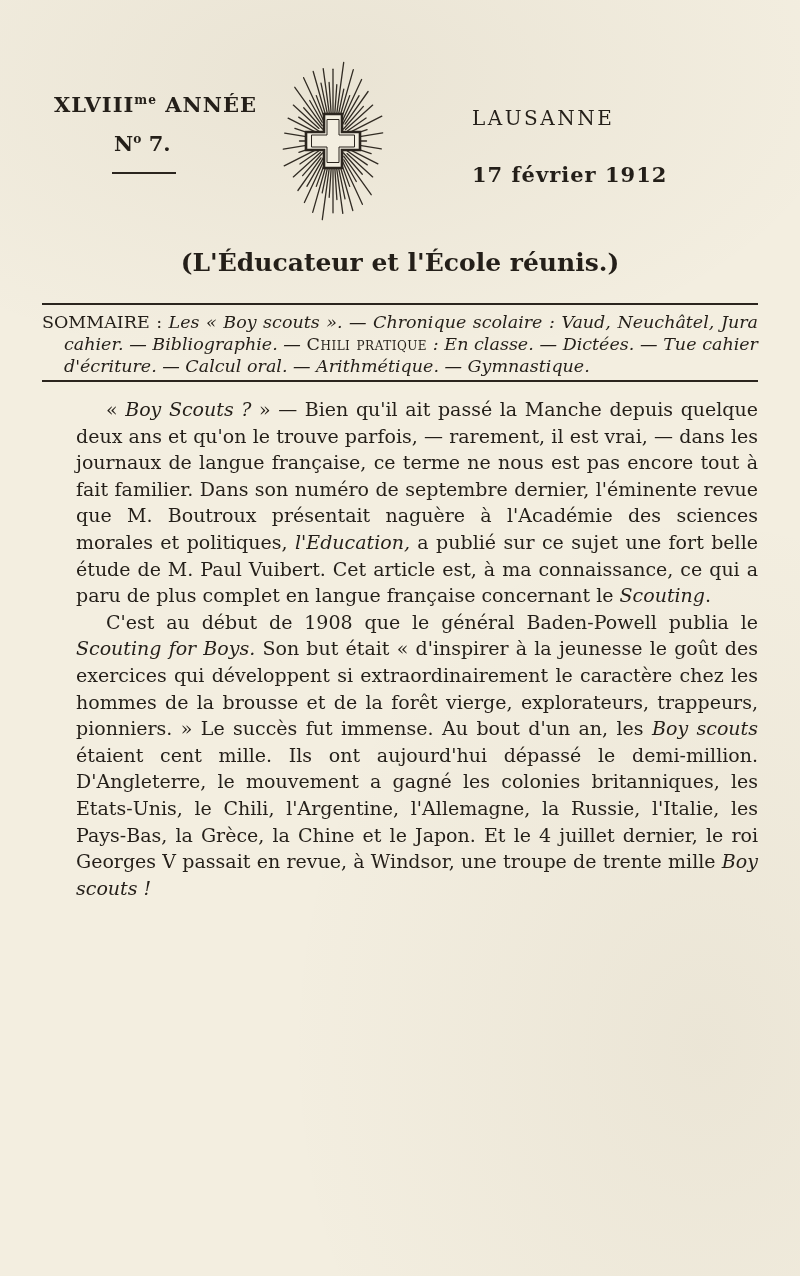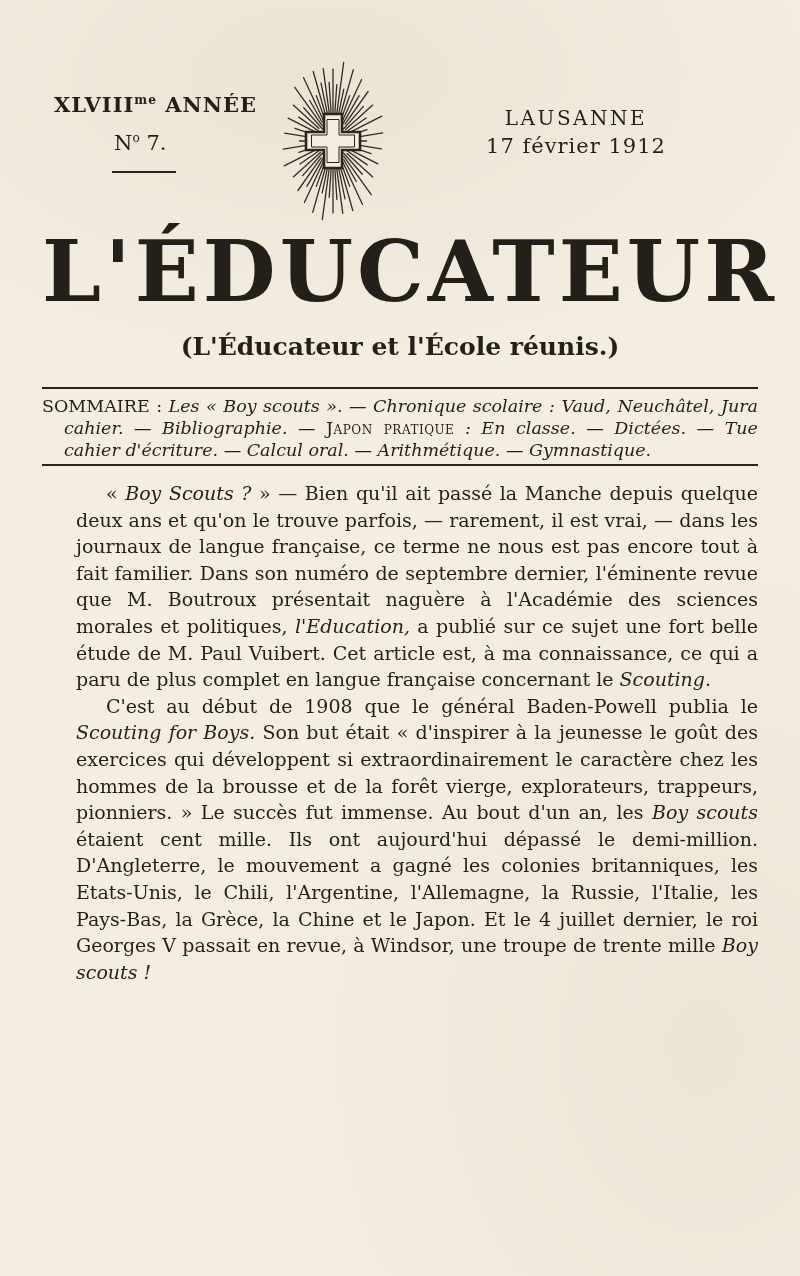--- a/index.html
+++ b/index.html
@@ -20,29 +20,29 @@
       #f3eee0;
     padding:230px 42px 0 42px;
   }
   sup, .sup { vertical-align:super; font-size:0.58em; line-height:0; }
   .i  { font-style:italic; }
   .sc { font-variant:small-caps; font-style:normal; letter-spacing:0.5px; }
 
   
   .mast-left  { position:absolute; top:92px; left:54px; }
   .annee  { font-size:21px; font-weight:bold; letter-spacing:1px; white-space:nowrap; }
-  .numero { font-size:21px; font-weight:normal; margin:14px 0 0 60px; }
+  .numero { font-size:21px; font-weight:bold; margin:14px 0 0 60px; }
   .short-rule { width:64px; height:2px; background:#2b251e; margin:16px 0 0 58px; }
 
   .emblem { position:absolute; top:56px; left:272px; width:122px; height:170px; }
   .emblem svg { display:block; width:100%; height:100%; }
 
-  .mast-right { position:absolute; top:106px; left:472px; width:208px; text-align:center; }
+  .mast-right { position:absolute; top:106px; left:472px; width:208px; text-align:left; }
   .city { font-size:20px; letter-spacing:2.5px; }
-  .date { font-size:21px; font-weight:normal; letter-spacing:1px; margin-top:4px; }
+  .date { font-size:21px; font-weight:bold; letter-spacing:1px; margin-top:32px; }
 
   
   .title {
     text-align:center;
     font-size:84px; font-weight:bold;
     letter-spacing:4px; line-height:1.0;
     white-space:nowrap;
   }
   .subtitle {
     text-align:center;
@@ -159,25 +159,24 @@
         </g>
       </svg>
     </div>
 
     <div class="mast-right">
       <div class="city">LAUSANNE</div>
       <div class="date">17 février 1912</div>
     </div>
   </header>
 
-  <h1 class="title">L'ÉDUCATEUR</h1>
   <div class="subtitle">(L'Éducateur et l'École réunis.)</div>
 
   <div class="rule rule-top"></div>
-  <p class="sommaire"><span>SOMMAIRE : </span><span class="i">Les « Boy scouts ». — Chronique scolaire : Vaud, Neuchâtel, Jura cahier. — Bibliographie. — </span><span class="sc">Japon pratique</span><span class="i"> : En classe. — Dictées. — Tue cahier d'écriture. — Calcul oral. — Arithmétique. — Gymnastique.</span></p>
+  <p class="sommaire"><span>SOMMAIRE : </span><span class="i">Les « Boy scouts ». — Chronique scolaire : Vaud, Neuchâtel, Jura cahier. — Bibliographie. — </span><span class="sc">Chili pratique</span><span class="i"> : En classe. — Dictées. — Tue cahier d'écriture. — Calcul oral. — Arithmétique. — Gymnastique.</span></p>
   <div class="rule rule-bottom"></div>
 
 
   <div class="body-copy">
     <p><span>« </span><span class="i">Boy Scouts ?</span><span> » — Bien qu'il ait passé la Manche depuis quelque deux ans et qu'on le trouve parfois, — rarement, il est vrai, — dans les journaux de langue française, ce terme ne nous est pas encore tout à fait familier. Dans son numéro de septembre dernier, l'éminente revue que M. Boutroux présentait naguère à l'Académie des sciences morales et politiques, </span><span class="i">l'Education,</span><span> a publié sur ce sujet une fort belle étude de M. Paul Vuibert. Cet article est, à ma connaissance, ce qui a paru de plus complet en langue française concernant le </span><span class="i">Scouting</span><span>.</span></p>
     <p><span>C'est au début de 1908 que le général Baden-Powell publia le </span><span class="i">Scouting for Boys.</span><span> Son but était « d'inspirer à la jeunesse le goût des exercices qui développent si extraordinairement le caractère chez les hommes de la brousse et de la forêt vierge, explorateurs, trappeurs, pionniers. » Le succès fut immense. Au bout d'un an, les </span><span class="i">Boy scouts</span><span> étaient cent mille. Ils ont aujourd'hui dépassé le demi-million. D'Angleterre, le mouvement a gagné les colonies britanniques, les Etats-Unis, le Chili, l'Argentine, l'Allemagne, la Russie, l'Italie, les Pays-Bas, la Grèce, la Chine et le Japon. Et le 4 juillet dernier, le roi Georges V passait en revue, à Windsor, une troupe de trente mille </span><span class="i">Boy scouts !</span></p>
   </div>
 
 </div>
 

